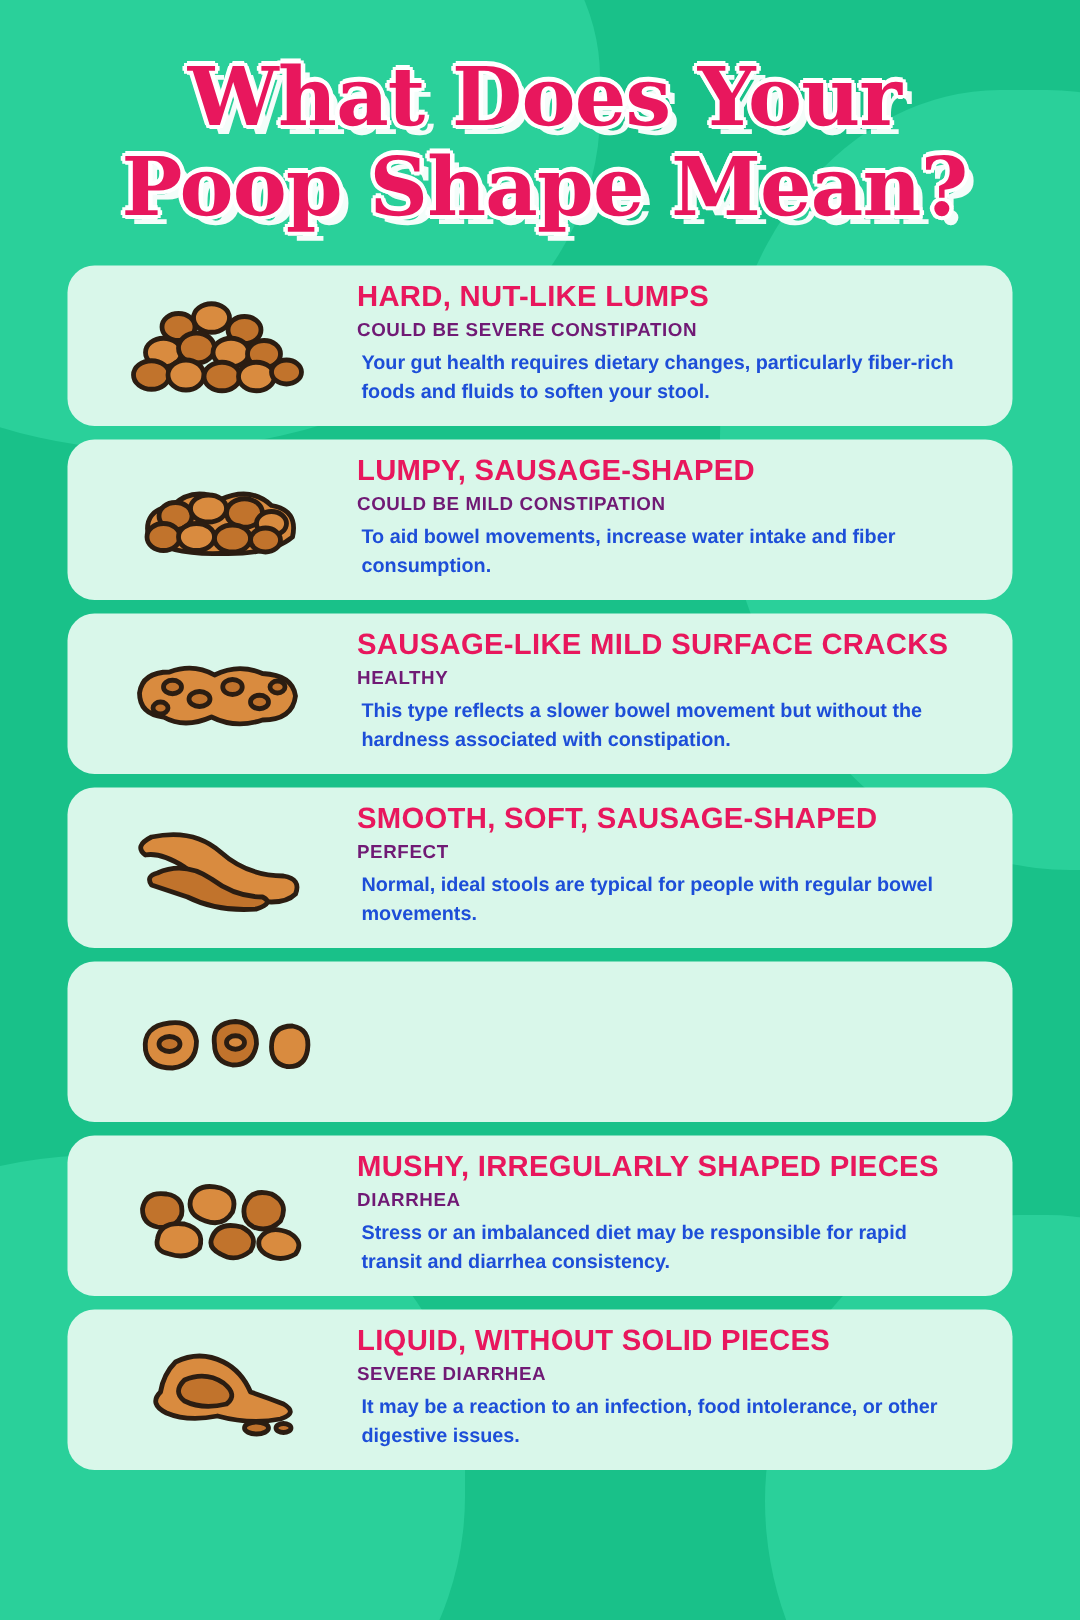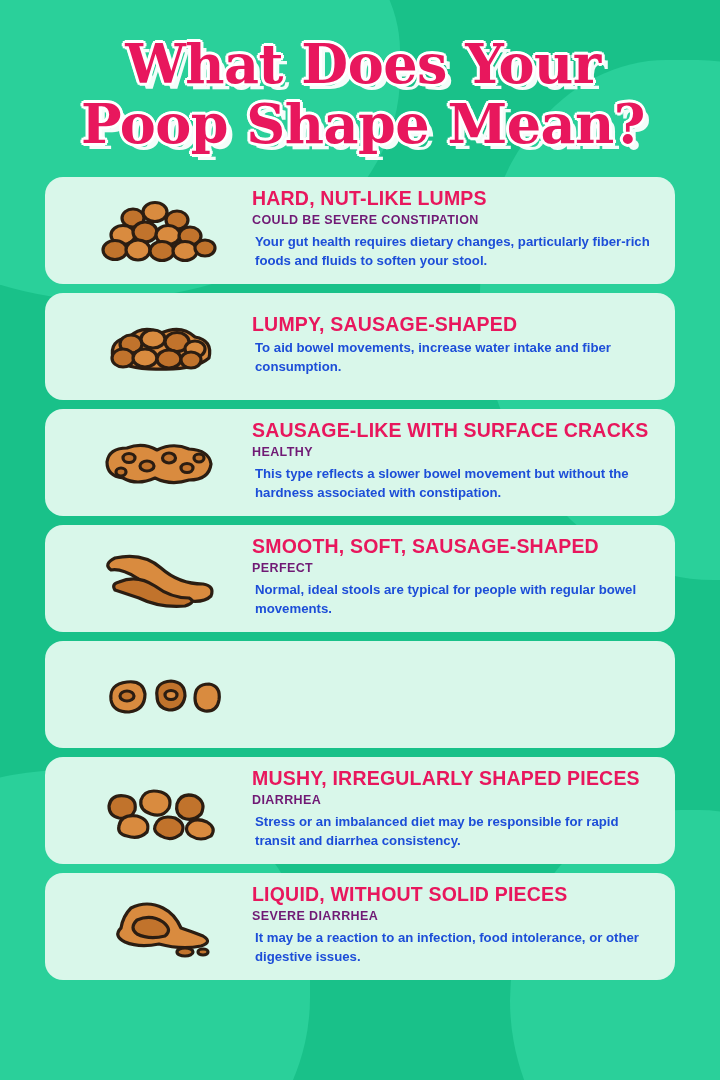--- a/index.html
+++ b/index.html
@@ -84,21 +84,21 @@
     display: flex;
     flex-direction: column;
     gap: 9px;
   }
   .card {
     background: #d9f7ea;
     border-radius: 18px;
     display: flex;
     align-items: center;
     min-height: 103px;
-    padding: 6px 12px 6px 22px;
+    padding: 6px 12px 6px 8px;
     box-sizing: border-box;
   }
   .card-icon {
     flex: 0 0 185px;
     height: 95px;
     display: flex;
     align-items: center;
     justify-content: center;
   }
   .card-icon svg {
@@ -189,40 +189,41 @@
               <ellipse cx="110" cy="43" rx="10" ry="8" fill="#d98b3f"></ellipse>
               <ellipse cx="38" cy="52" rx="11" ry="9" fill="#c1732c"></ellipse>
               <ellipse cx="60" cy="52" rx="12" ry="9" fill="#d98b3f"></ellipse>
               <ellipse cx="84" cy="53" rx="12" ry="9" fill="#c1732c"></ellipse>
               <ellipse cx="106" cy="54" rx="10" ry="8" fill="#c1732c"></ellipse>
             </g>
           </svg>
         </div>
         <div class="card-body">
           <p class="card-title">LUMPY, SAUSAGE-SHAPED</p>
+          <p class="card-sub">COULD BE MILD CONSTIPATION</p>
           <p class="card-desc">To aid bowel movements, increase water intake and fiber consumption.</p>
         </div>
       </div>
 
       <div class="card">
         <div class="card-icon">
           <svg width="150" height="80" viewBox="0 0 150 80">
             <g stroke="#2b1d12" stroke-width="3.2" stroke-linejoin="round">
               <path d="M22 40 Q24 26 42 26 Q58 20 72 28 Q88 20 104 27 Q124 28 126 42 Q124 58 104 58 Q86 64 70 56 Q52 64 38 56 Q22 54 22 40 Z" fill="#d98b3f"></path>
               <ellipse cx="44" cy="36" rx="6" ry="4.5" fill="#c1732c"></ellipse>
               <ellipse cx="62" cy="44" rx="7" ry="5" fill="#c1732c"></ellipse>
               <ellipse cx="84" cy="36" rx="6.5" ry="5" fill="#c1732c"></ellipse>
               <ellipse cx="102" cy="46" rx="6" ry="4.5" fill="#c1732c"></ellipse>
               <ellipse cx="36" cy="50" rx="5" ry="4" fill="#c1732c"></ellipse>
               <ellipse cx="114" cy="36" rx="5" ry="4" fill="#c1732c"></ellipse>
             </g>
           </svg>
         </div>
         <div class="card-body">
-          <p class="card-title">SAUSAGE-LIKE WITH SURFACE CRACKS</p>
+          <p class="card-title">SAUSAGE-LIKE MILD SURFACE CRACKS</p>
           <p class="card-sub">HEALTHY</p>
           <p class="card-desc">This type reflects a slower bowel movement but without the hardness associated with constipation.</p>
         </div>
       </div>
 
       <div class="card">
         <div class="card-icon">
           <svg width="150" height="80" viewBox="0 0 150 80">
             <g stroke="#2b1d12" stroke-width="3.2" stroke-linejoin="round">
               <path d="M30 20 Q58 14 76 30 Q94 46 118 46 Q130 48 126 58 Q118 66 98 62 Q70 56 52 40 Q36 30 26 32 Q18 26 30 20 Z" fill="#d98b3f"></path>

